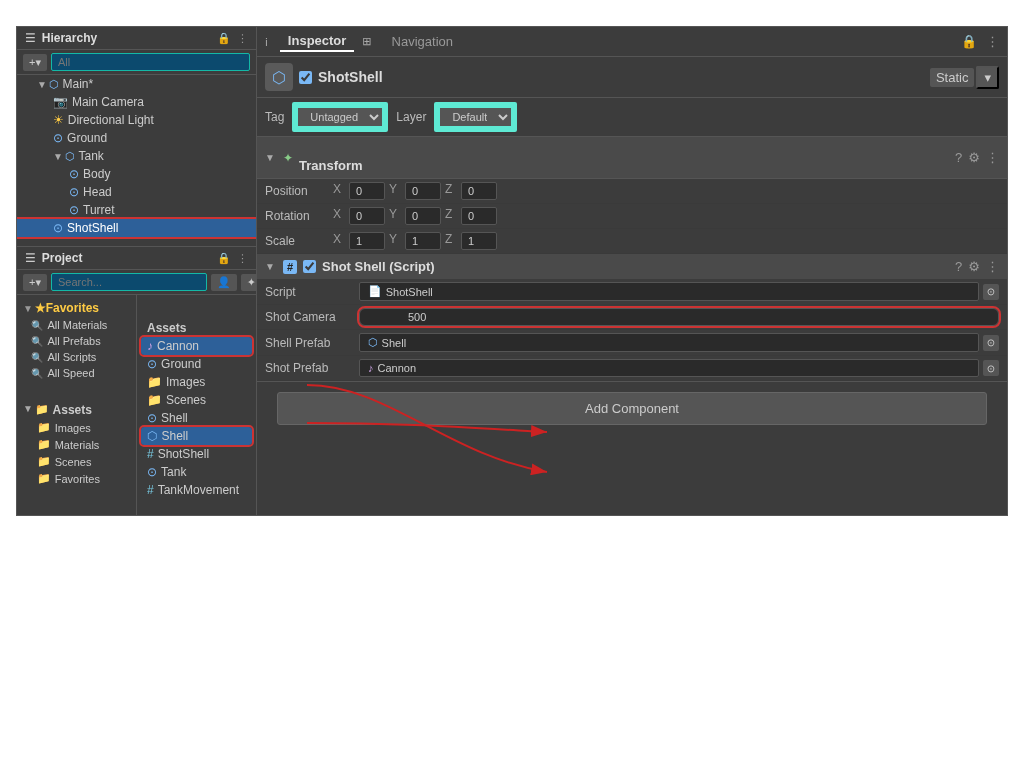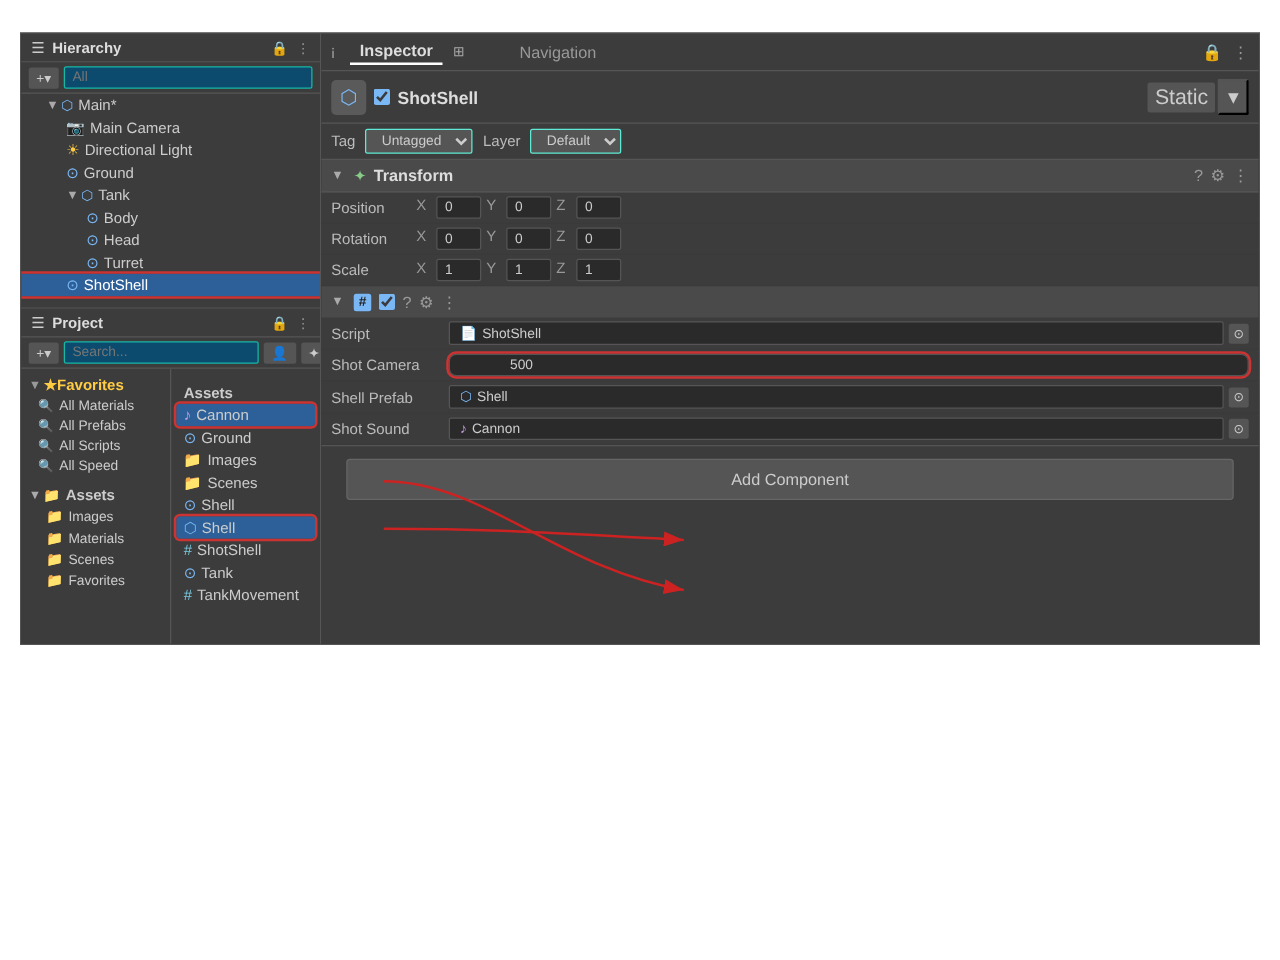--- a/index.html
+++ b/index.html
@@ -161,26 +161,26 @@
       align-items: center;
       padding: 2px 6px 2px 14px;
       color: #ccc;
       font-size: 11px;
       cursor: pointer;
     }
     .proj-item .search-icon { color: #aaa; margin-right: 4px; font-size: 10px; }
 
     .assets-header {
       display: flex;
-      align-items: center;
+      align-items: flex-start;
       padding: 2px 6px;
       color: #ccc;
       font-size: 12px;
       font-weight: 600;
-      margin-top: 6px;
+      margin-top: 20px;
     }
 
     .asset-item {
       display: flex;
       align-items: center;
       padding: 2px 6px;
       color: #ccc;
       font-size: 12px;
       cursor: pointer;
     }
@@ -211,21 +211,20 @@
       color: #ddd;
       font-size: 13px;
       font-weight: 600;
       padding: 2px 8px;
       border-bottom: 2px solid #fff;
     }
     .inspector-tab-inactive {
       color: #999;
       font-size: 13px;
       padding: 2px 8px;
-      margin-left: 24px;
     }
     .tab-icon { color: #aaa; font-size: 11px; margin-right: 4px; }
 
     .object-header {
       display: flex;
       align-items: center;
       padding: 6px 8px;
       gap: 6px;
       border-bottom: 1px solid #555;
     }
@@ -243,56 +242,57 @@
     .object-name {
       font-size: 14px;
       color: #ddd;
       font-weight: 600;
       flex: 1;
     }
     .static-badge {
       background: #555;
       color: #ccc;
       padding: 2px 6px;
-      font-size: 17px;
+      font-size: 13px;
       border-radius: 2px;
       text-align: right;
     }
 
     .tag-row {
       display: flex;
       align-items: center;
       padding: 4px 8px;
       gap: 8px;
       border-bottom: 1px solid #555;
       font-size: 12px;
       color: #bbb;
     }
     .tag-select, .layer-select {
       background: #555;
       color: #ccc;
-      border: 1px solid #5eead4;
+      border: 6px solid #5eead4;
       padding: 2px 8px;
       font-size: 11px;
       border-radius: 2px;
     }
 
     .section-header {
       display: flex;
       align-items: center;
       padding: 5px 8px;
       background: #4a4a4a;
       border-bottom: 1px solid #555;
       gap: 6px;
     }
     .section-title {
       color: #ddd;
       font-size: 13px;
       font-weight: 600;
       flex: 1;
+      margin-top: 16px;
     }
     .section-icon { color: #88cc88; font-size: 12px; }
 
     .transform-row {
       display: flex;
       align-items: center;
       padding: 3px 8px;
       border-bottom: 1px solid #3a3a3a;
       gap: 4px;
       font-size: 12px;
@@ -633,20 +633,21 @@
         <span class="xyz-label">Z</span>
         <input class="xyz-value" value="1" style="">
       </div>
     </div>
 
     <div class="script-section">
       <div class="script-section-header">
         <span class="arrow">▼</span>
         <span style="background:#7ab8f5;color:#222;padding:1px 4px;border-radius:2px;font-size:11px;font-weight:bold;">#</span>
         <input type="checkbox" checked="" style="accent-color: rgb(122, 184, 245);">
+        <span class="script-section-title">Shot Shell (Script)</span>
         <span style="color:#999;">?</span>
         <span style="color:#999; cursor:pointer;">⚙</span>
         <span style="color:#999; cursor:pointer;">⋮</span>
       </div>
 
       <div class="script-row">
         <span class="script-field-label">Script</span>
         <div class="script-field-value">
           <span style="color:#78c8e0;">📄</span>
           <span>ShotShell</span>
@@ -664,21 +665,21 @@
       <div class="script-row">
         <span class="script-field-label">Shell Prefab</span>
         <div class="script-field-value">
           <span class="ref-icon">⬡</span>
           <span>Shell</span>
         </div>
         <button class="ref-btn">⊙</button>
       </div>
 
       <div class="script-row">
-        <span class="script-field-label">Shot Sound</span>
+        <span class="script-field-label">Shot Prefab</span>
         <div class="script-field-value">
           <span class="audio-ref-icon">♪</span>
           <span>Cannon</span>
         </div>
         <button class="ref-btn">⊙</button>
       </div>
     </div>
 
     <button class="add-component-btn">Add Component</button>
   </div>

